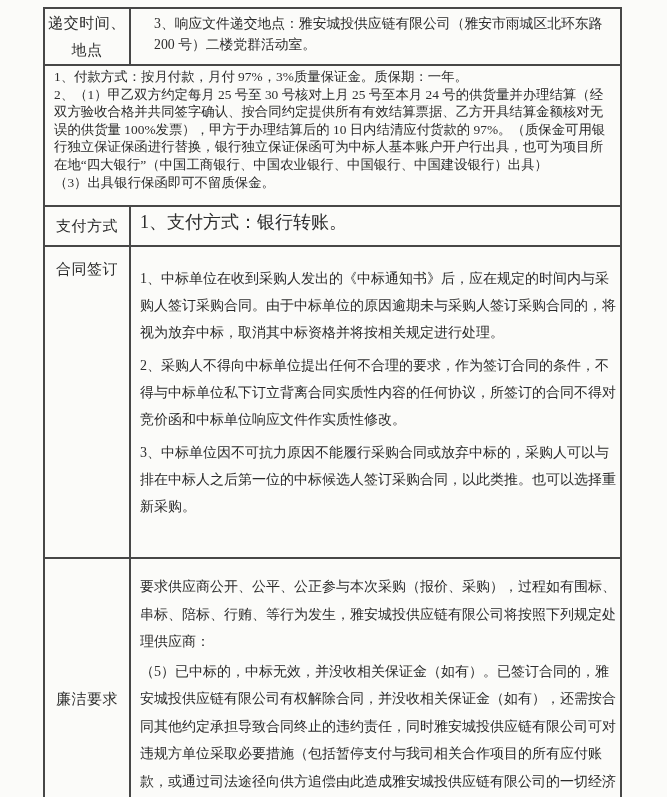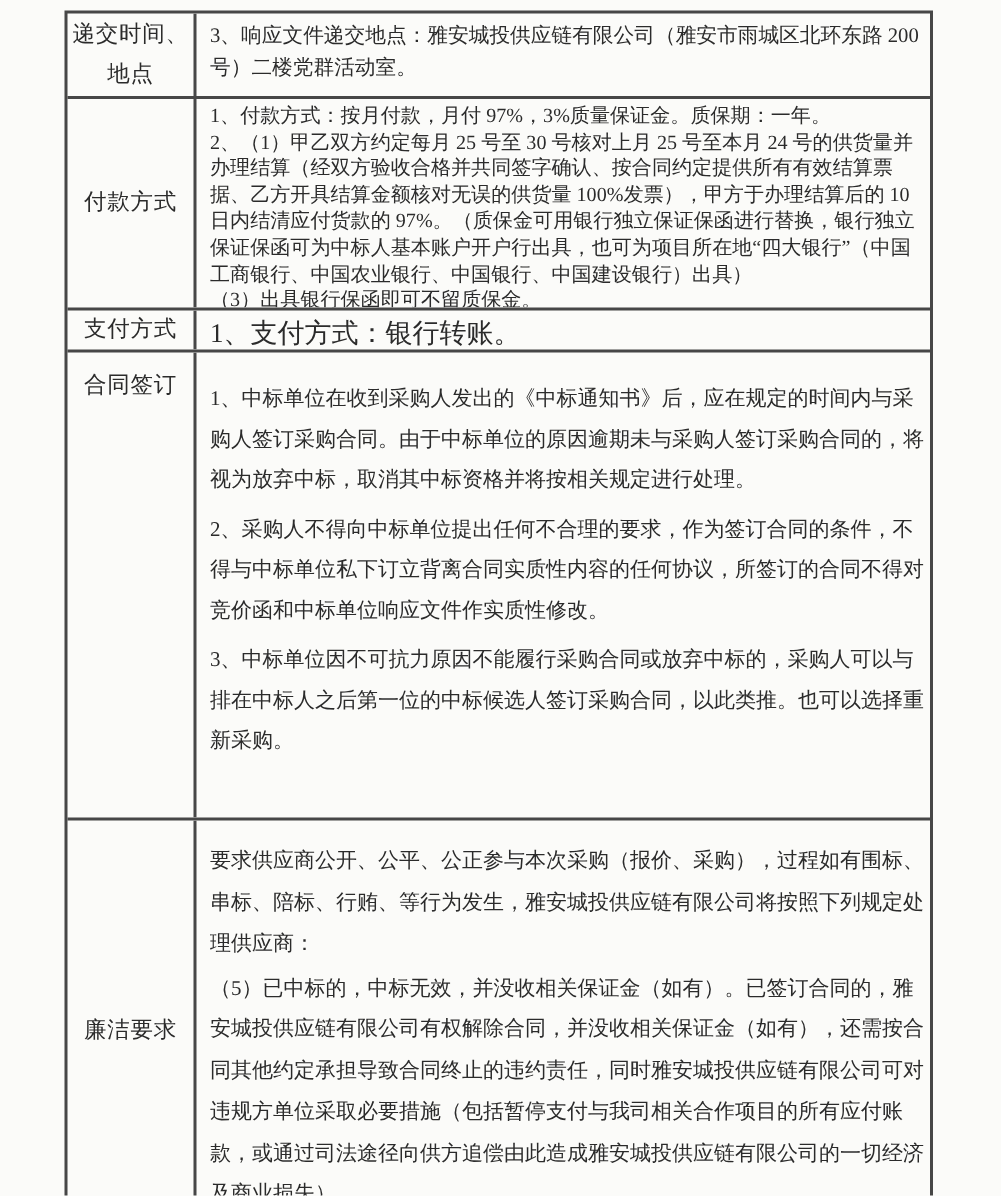--- a/index.html
+++ b/index.html
@@ -25,23 +25,23 @@
     display: flex;
     flex-direction: column;
   }
   .row {
     display: flex;
     box-sizing: border-box;
     border-top: 2px solid #474747;
     overflow: hidden;
   }
   .row:first-child { border-top: none; }
-  .r1 { height: 55px; }
+  .r1 { height: 55px; gap: 14px; }
   .r2 { height: 141px; }
-  .r3 { height: 28px; }
+  .r3 { height: 40px; }
   .r4 { height: 312px; }
   .r5 { height: 282px; }
   .label-cell {
     flex: 0 0 86px;
     width: 86px;
     box-sizing: border-box;
     border-right: 2px solid #474747;
     display: flex;
     flex-direction: column;
     align-items: center;
@@ -83,23 +83,20 @@
     <div class="label-cell">
       <span>递交时间、</span>
       <span>地点</span>
     </div>
     <div class="content-cell">
       <p>3、响应文件递交地点：雅安城投供应链有限公司（雅安市雨城区北环东路 200 号）二楼党群活动室。</p>
     </div>
   </div>
 
   <div class="row r2">
-    <div class="label-cell">
-      <span>付款方式</span>
-    </div>
     <div class="content-cell">
       <p>1、付款方式：按月付款，月付 97%，3%质量保证金。质保期：一年。</p>
       <p>2、（1）甲乙双方约定每月 25 号至 30 号核对上月 25 号至本月 24 号的供货量并办理结算（经双方验收合格并共同签字确认、按合同约定提供所有有效结算票据、乙方开具结算金额核对无误的供货量 100%发票），甲方于办理结算后的 10 日内结清应付货款的 97%。（质保金可用银行独立保证保函进行替换，银行独立保证保函可为中标人基本账户开户行出具，也可为项目所在地“四大银行”（中国工商银行、中国农业银行、中国银行、中国建设银行）出具）</p>
       <p>（3）出具银行保函即可不留质保金。</p>
     </div>
   </div>
 
   <div class="row r3">
     <div class="label-cell">
       <span>支付方式</span>

